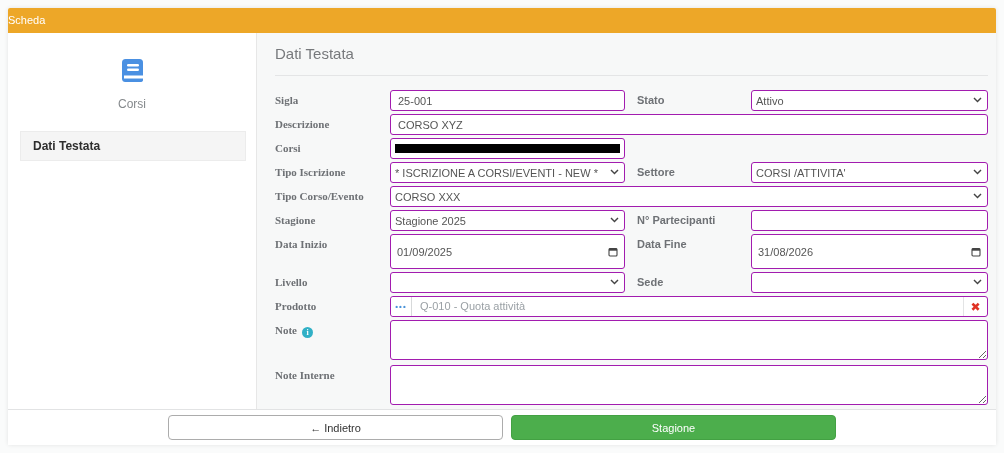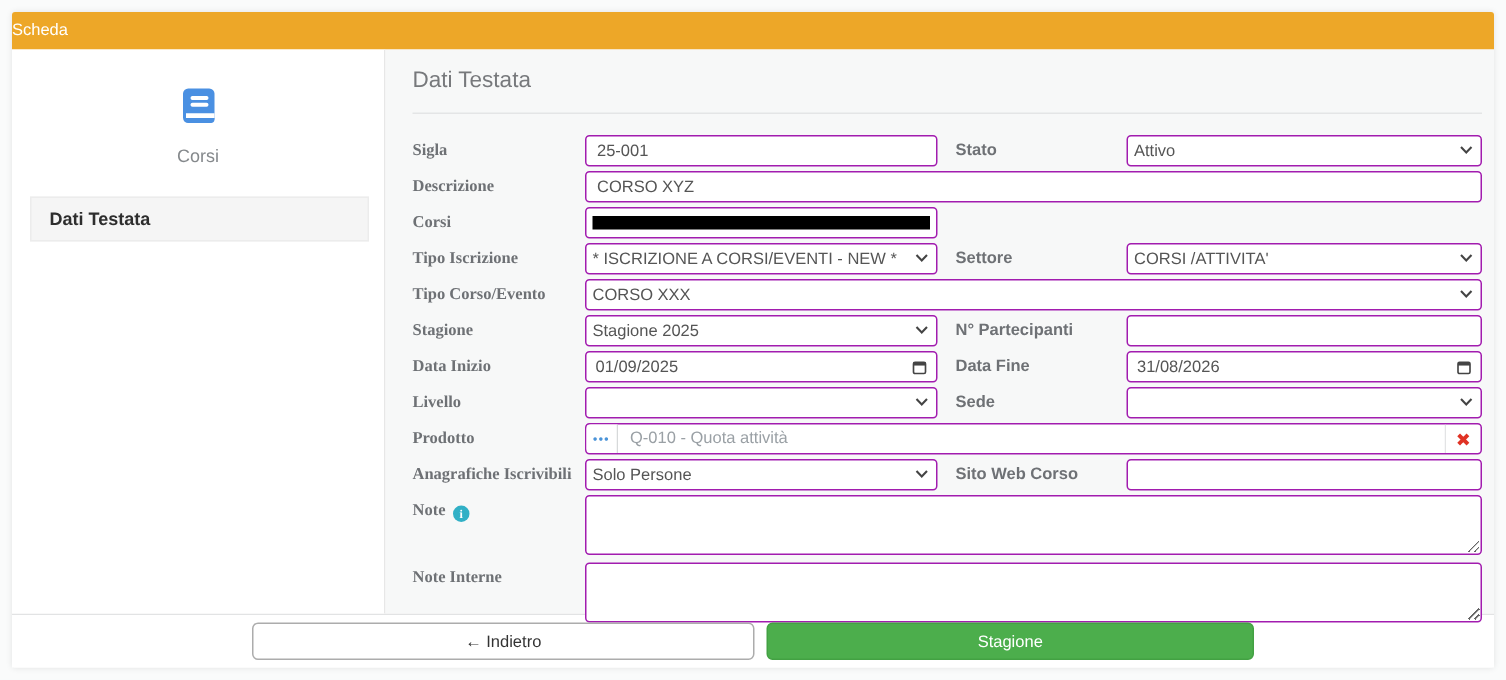--- a/index.html
+++ b/index.html
@@ -26,21 +26,21 @@
   .ctl-r { width:237px; }
   .ctl-full { width:598px; }
   .inp, .selwrap select, .datefld, .pgroup, .colorbox, .ta {
     border:1px solid #a21caf; border-radius:3px; background:#fff; font-size:11px; color:#555; }
   .inp { height:21px; width:100%; padding:0 7px; outline:none;
     font-family:"Liberation Sans","DejaVu Sans",sans-serif; }
   .selwrap { position:relative; }
   .selwrap select { height:21px; width:100%; padding:0 18px 0 4px; appearance:none;
     -webkit-appearance:none; outline:none; font-family:"Liberation Sans","DejaVu Sans",sans-serif; }
   .chev { position:absolute; right:6px; top:7px; pointer-events:none; line-height:0; }
-  .datefld { height:21px; display:flex; align-items:center; justify-content:space-between;
+  .datefld { height:35px; display:flex; align-items:center; justify-content:space-between;
     padding:0 6px; cursor:text; }
   .colorbox { height:21px; padding:5px 4px; }
   .swatch { height:100%; width:100%; background:#000; }
   .pgroup { height:21px; display:flex; align-items:stretch; }
   .pbtn { width:21px; border-right:1px solid #d7d9da; display:flex; align-items:center;
     justify-content:center; cursor:pointer; background:#fff; border-radius:3px 0 0 3px; }
   .dots { color:#4a93d8; font-size:8px; letter-spacing:1px; line-height:1; font-weight:bold; }
   .ptext { flex:1; color:#9aa0a5; font-size:11px; line-height:19px; padding:0 8px;
     white-space:nowrap; overflow:hidden; }
   .pdel { width:24px; border-left:1px solid #e3e4e5; display:flex; align-items:center;
@@ -242,38 +242,20 @@
           <span class="pbtn">
             <span class="dots">•••</span>
           </span>
           <span class="ptext">Q-010 - Quota attività</span>
           <span class="pdel">
             <span>✖</span>
           </span>
         </div>
       </div>
 
-      <div class="row">
-        <span class="lbl">Anagrafiche Iscrivibili</span>
-        <div class="ctl-l selwrap">
-          <select>
-            <option>Solo Persone</option>
-          </select>
-          <span class="chev">
-            <svg width="9" height="6">
-                <polyline points="1,1 4.5,4.6 8,1" fill="none" stroke="#444" stroke-width="1.4"></polyline>
-              </svg>
-          </span>
-        </div>
-        <div class="gap"></div>
-        <span class="lbl-r">Sito Web Corso</span>
-        <div class="ctl-r">
-          <input class="inp" type="text" value="" style="">
-        </div>
-      </div>
 
       <div class="row" style="margin-bottom:5px;">
         <span class="lbl note-lbl">
           <span>Note</span>
           <i class="info-ic">i</i>
         </span>
         <textarea class="ta" style=""></textarea>
       </div>
 
       <div class="row">

